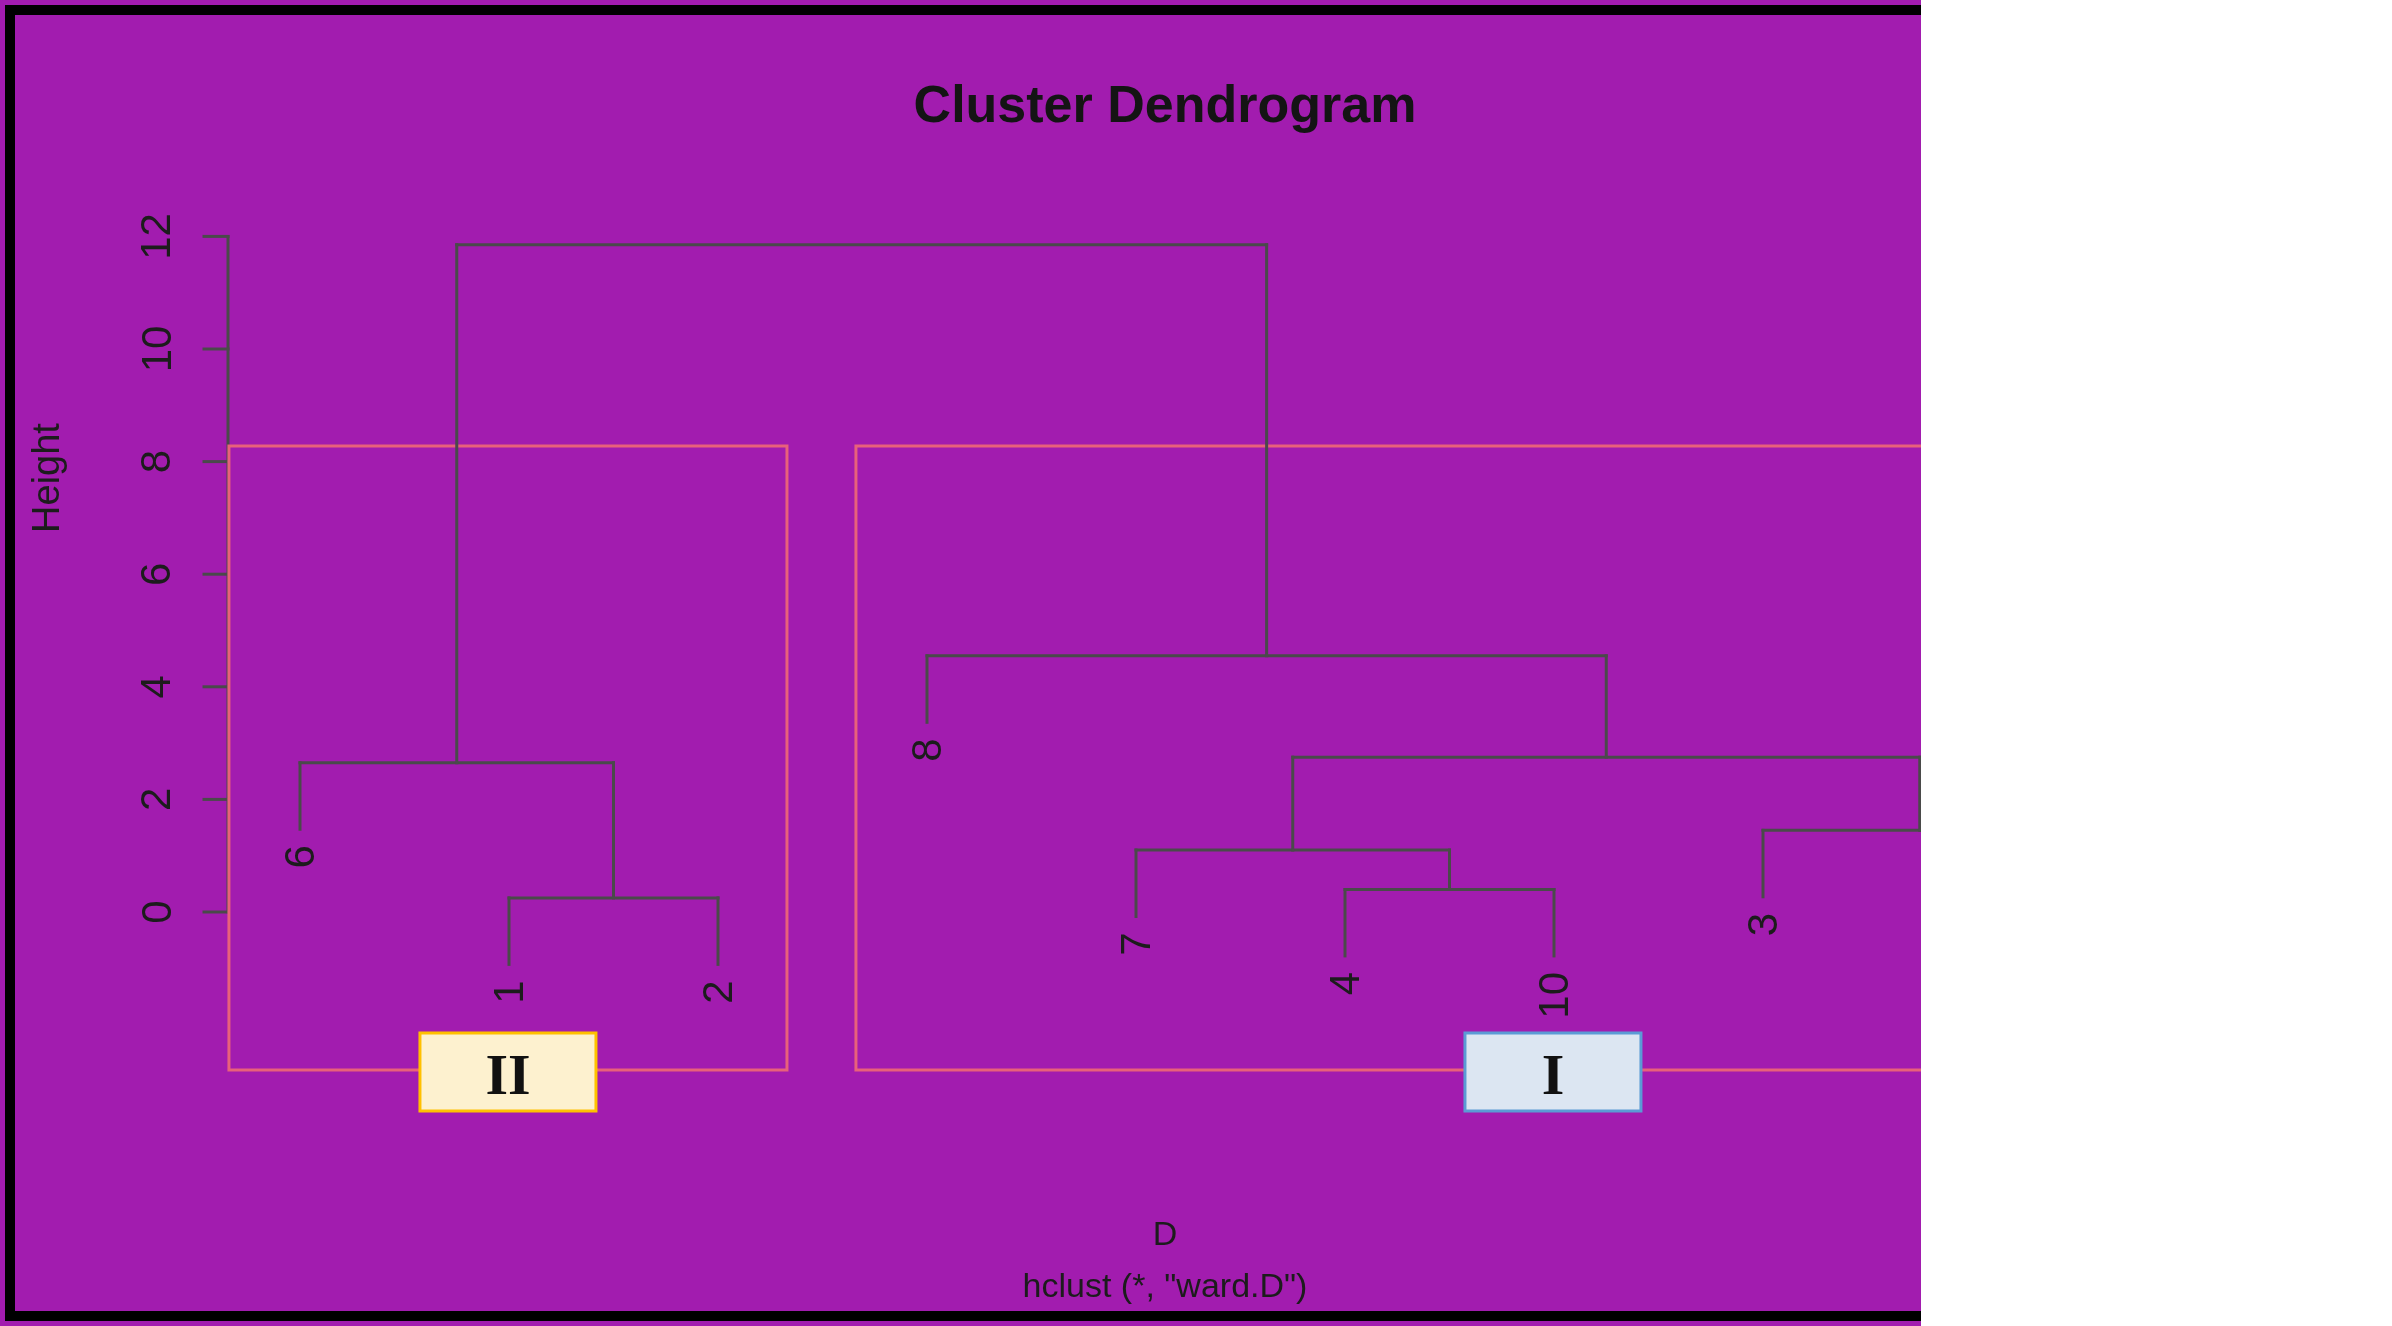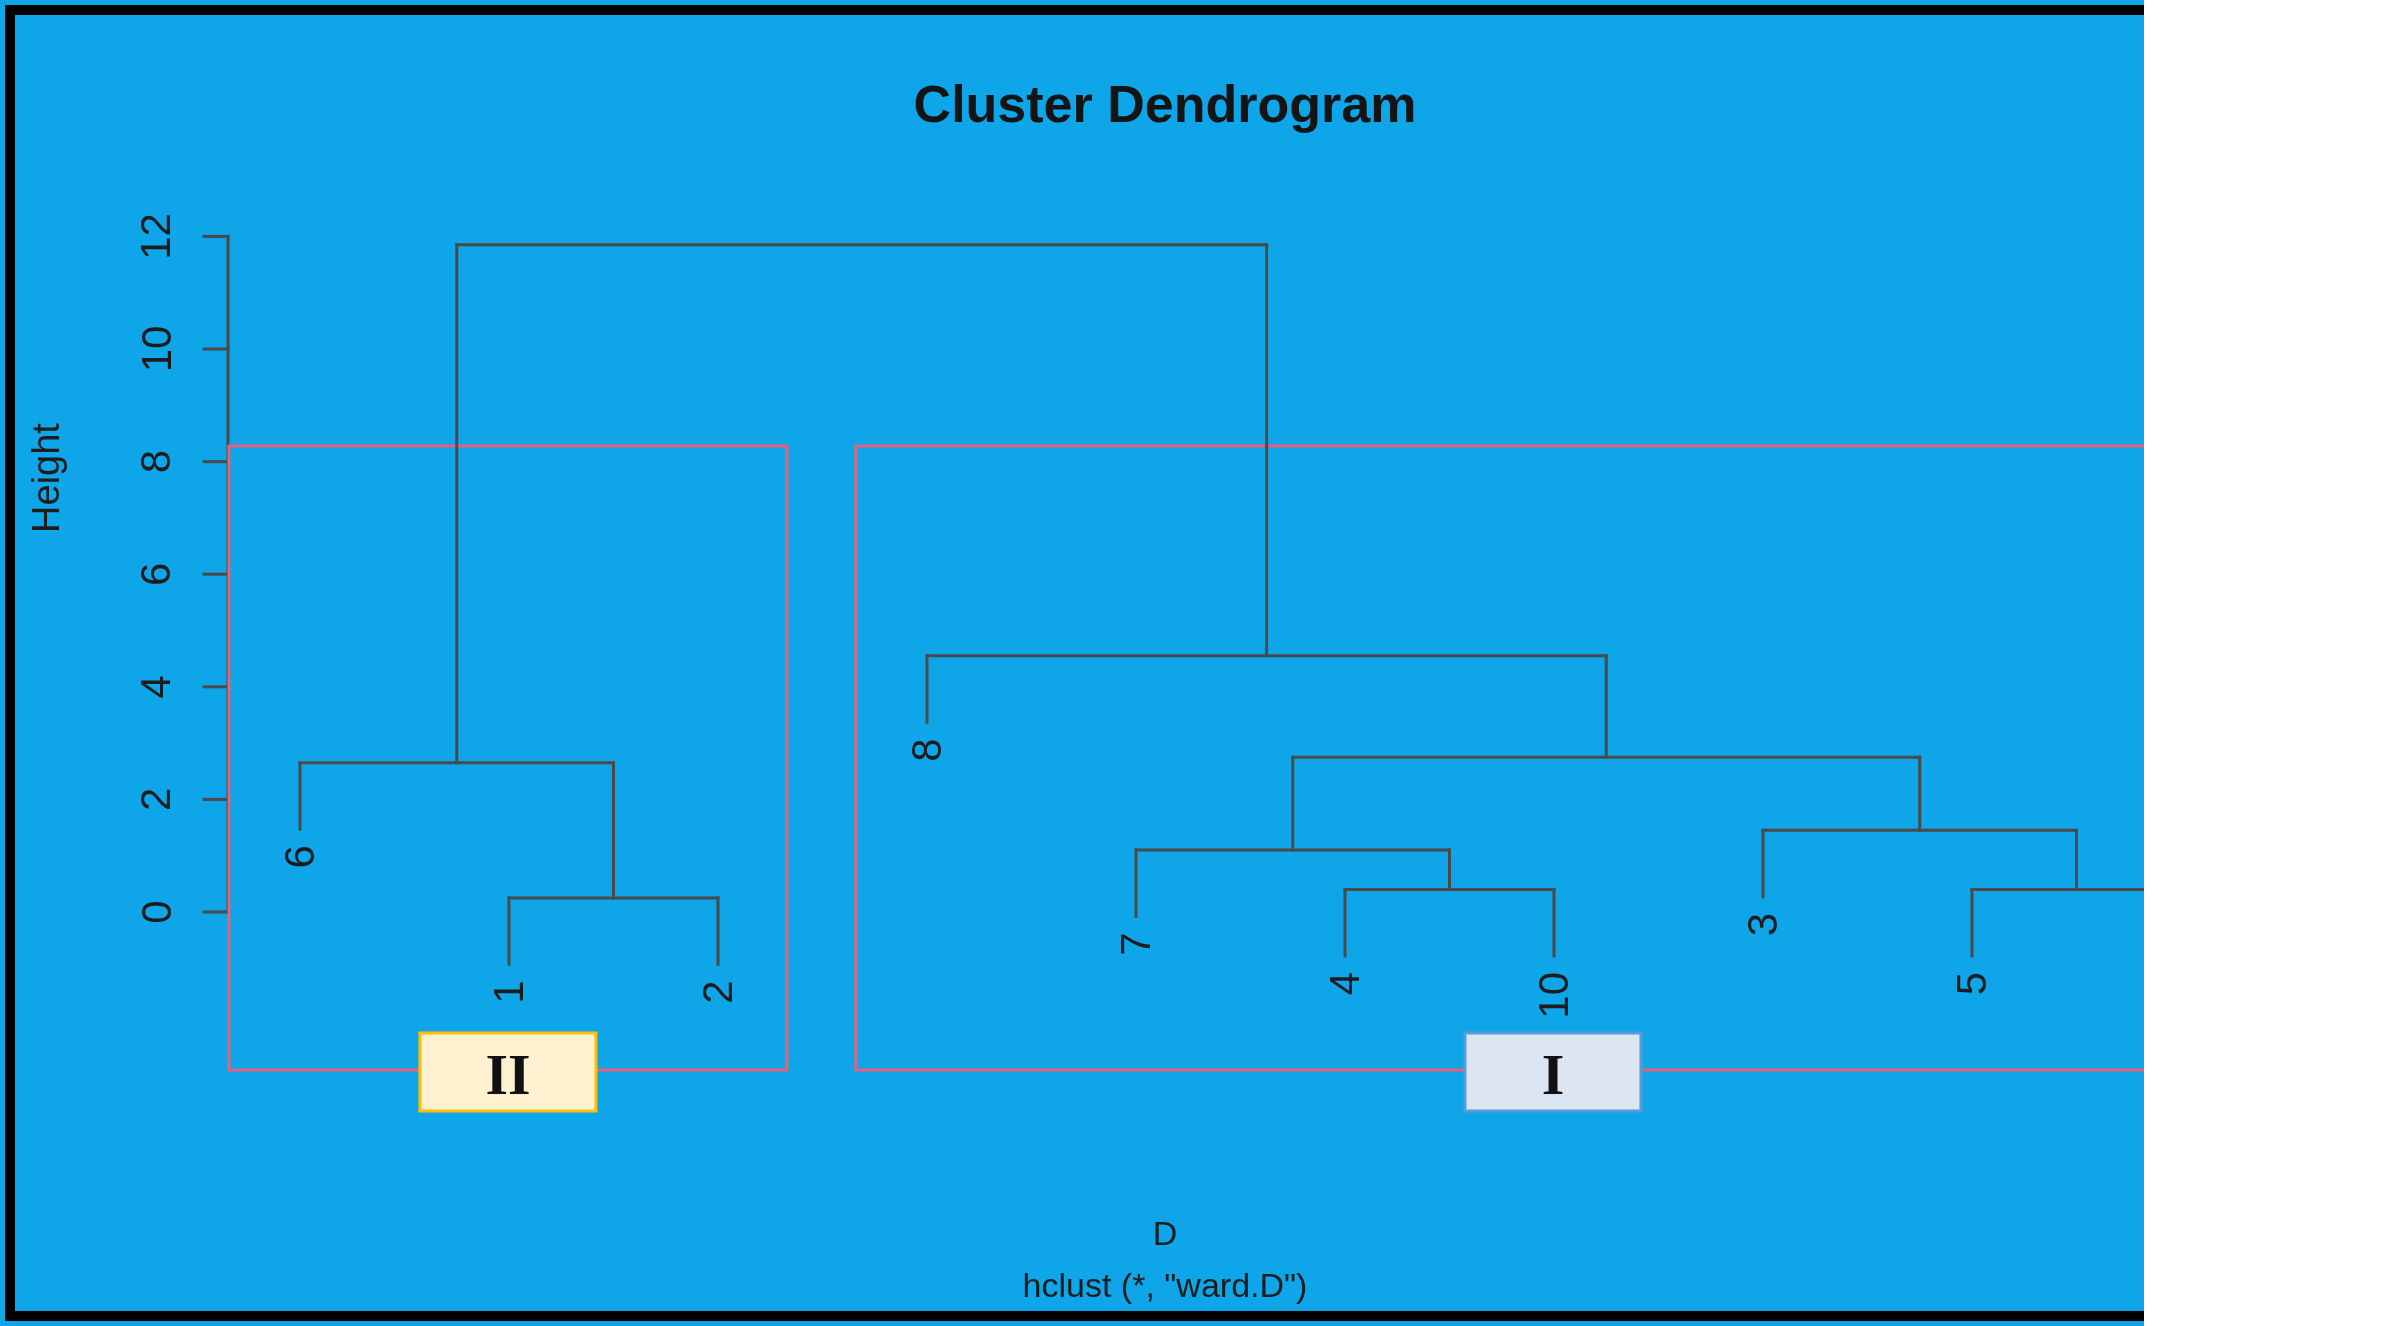--- a/index.html
+++ b/index.html
@@ -1,16 +1,16 @@
 <!DOCTYPE html>
 <html><head>
 <meta charset="utf-8">
 <style>
   html,body{margin:0;padding:0;background:#ffffff;}
-  .page{position:relative;width:2144px;height:1326px;background:#0ea5e9;overflow:hidden;}
+  .page{position:relative;width:1921px;height:1326px;background:#a21caf;overflow:hidden;}
   svg{display:block;}
   text{font-family:"Liberation Sans",sans-serif;}
   .title{font-size:52px;font-weight:700;fill:#141414;text-anchor:middle;}
   .axis-title{font-size:38px;fill:#1c1c1c;text-anchor:middle;dominant-baseline:central;}
   .caption{font-size:34px;fill:#1c1c1c;text-anchor:middle;}
   .tick-label{font-size:42px;fill:#1c1c1c;text-anchor:middle;dominant-baseline:central;}
   .leaf-label{font-size:42px;fill:#1c1c1c;text-anchor:end;dominant-baseline:central;}
   .cluster-num{font-family:"Liberation Serif",serif;font-size:58px;font-weight:700;fill:#111111;text-anchor:middle;dominant-baseline:central;}
 </style>
 </head>

